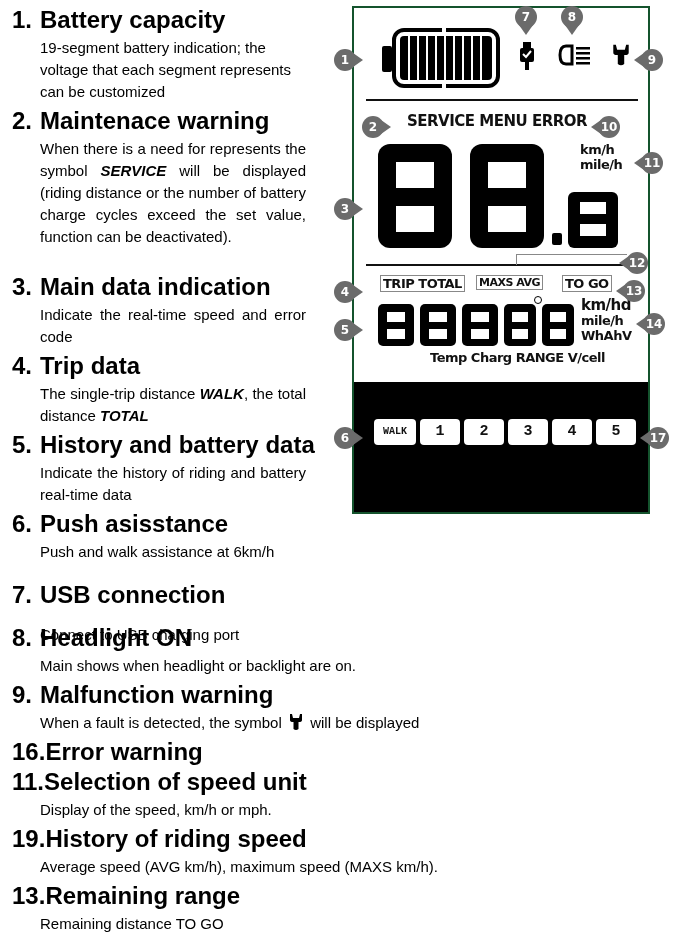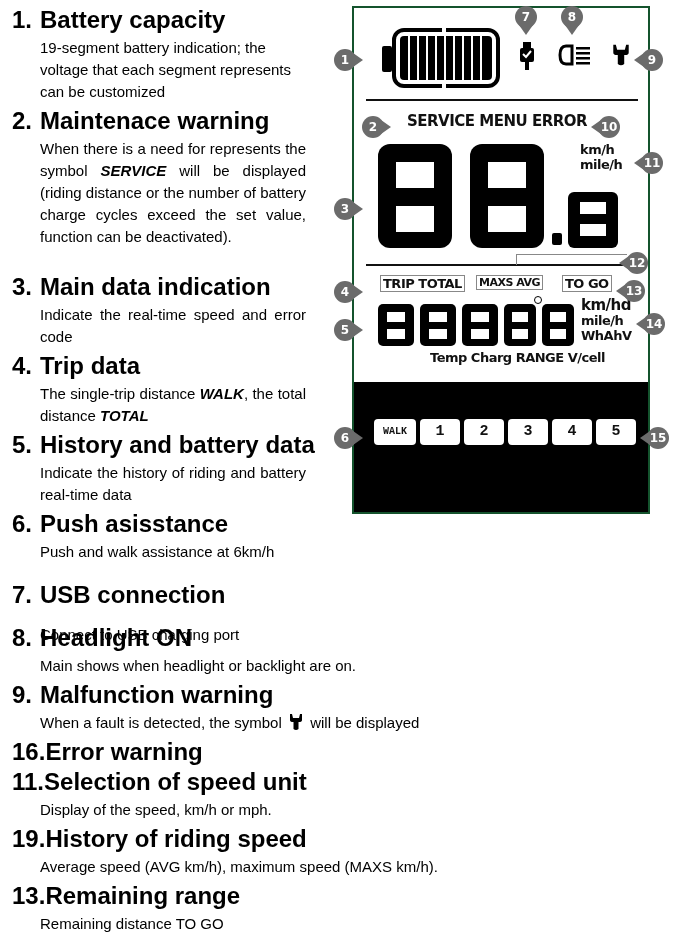--- a/index.html
+++ b/index.html
@@ -186,13 +186,13 @@
 <div class="callout ptr-r" style="left:334px;top:319px">5</div>
 <div class="callout ptr-r" style="left:334px;top:427px">6</div>
 <div class="callout ptr-d" style="left:515px;top:6px">7</div>
 <div class="callout ptr-d" style="left:561px;top:6px">8</div>
 <div class="callout ptr-l" style="left:641px;top:49px">9</div>
 <div class="callout ptr-l" style="left:598px;top:116px">10</div>
 <div class="callout ptr-l" style="left:641px;top:152px">11</div>
 <div class="callout ptr-l" style="left:626px;top:252px">12</div>
 <div class="callout ptr-l" style="left:623px;top:280px">13</div>
 <div class="callout ptr-l" style="left:643px;top:313px">14</div>
-<div class="callout ptr-l" style="left:647px;top:427px">15</div>
+<div class="callout ptr-l" style="left:647px;top:427px">17</div>
 
 </body></html>

